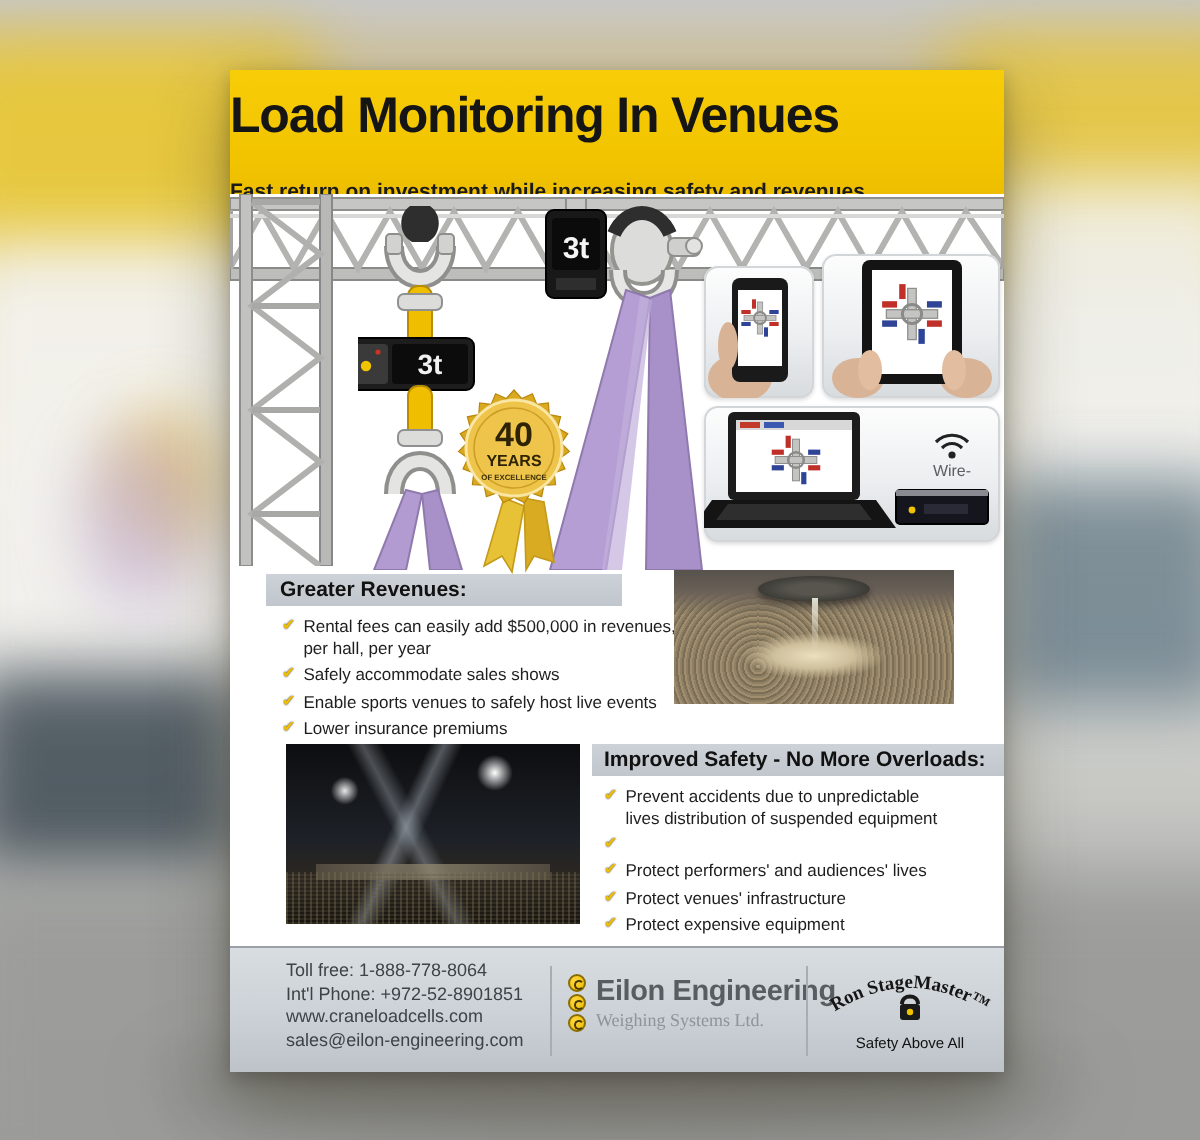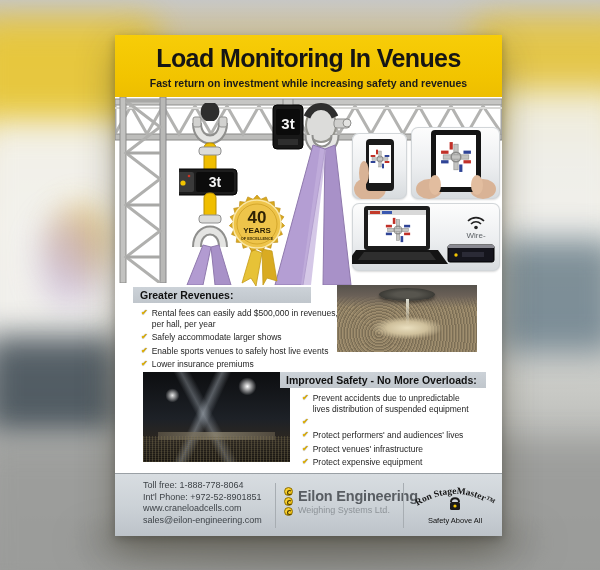--- a/index.html
+++ b/index.html
@@ -18,24 +18,24 @@
   .blob.gold-left    { left:55px;  top:205px; width:55px;  height:70px;  background:#e0b43a; opacity:.6; border-radius:50%; }
   .blob.dark-left    { left:-15px; top:335px; width:135px; height:100px; background:#35424c; opacity:.8; border-radius:10px; }
   .blob.teal-right   { left:498px; top:238px; width:120px; height:115px; background:#5d7482; opacity:.75; border-radius:10px; }
   .blob.gray-bottom  { left:-20px; top:440px; width:660px; height:160px; background:#9b9c9a; opacity:.9; }
   .blob.shadow-under { left:80px;  top:520px; width:460px; height:45px;  background:#6d6d68; opacity:.55; border-radius:50%; }
 
   
   .flyer { position:absolute; left:115px; top:35px; width:387px; height:501px; background:#ffffff;
     box-shadow:0 14px 34px rgba(60,55,35,.42), 0 3px 9px rgba(0,0,0,.25); }
 
-  .flyer-header { position:absolute; left:0; top:0; width:387px; height:77px; text-align:center;
+  .flyer-header { position:absolute; left:0; top:0; width:387px; height:77px; 
     background:linear-gradient(180deg,#f7cd08 0%,#f2c400 55%,#e9ba00 100%); }
   .flyer-title { padding-top:9px; font-size:25px; font-weight:bold; letter-spacing:-.6px; color:#151515; }
-  .flyer-subtitle { margin-top:4px; font-size:10.5px; font-weight:bold; color:#1a1a1a; }
+  .flyer-subtitle { margin-top:17px; font-size:10.5px; font-weight:bold; color:#1a1a1a; }
 
   
   .hero { position:absolute; left:0; top:62px; width:387px; height:188px; background:#fff; overflow:visible; }
   .hero svg { display:block; }
   .truss-h    { position:absolute; left:0; top:0; }
   .truss-tower{ position:absolute; left:2px; top:0; }
   .assembly1  { position:absolute; left:64px;  top:6px; }
   .assembly2  { position:absolute; left:156px; top:2px; }
   .badge      { position:absolute; left:110px; top:96px; }
 
@@ -50,21 +50,21 @@
     font-size:8px; color:#5a5f63; }
 
   
   .section { position:absolute; left:0; width:349px; }
   .revenues { top:250px; height:84px; }
   .safety   { top:335px; height:100px; }
 
   .bar { position:absolute; height:16px; background:linear-gradient(180deg,#ccd2d8,#c0c6cc);
     display:flex; align-items:center; font-size:10.5px; font-weight:bold; color:#111; }
   .rev-bar    { left:18px;  top:2px; width:178px; padding-left:7px; }
-  .safety-bar { left:165px; top:2px; width:206px; padding-left:6px; }
+  .safety-bar { left:181px; top:2px; width:206px; padding-left:6px; }
 
   .bullets { position:absolute; }
   .rev-bullets    { left:26px;  top:23px; width:200px; }
   .safety-bullets { left:187px; top:23px; width:198px; }
   .bullet { display:flex; gap:4px; margin-bottom:3px; }
   .check { flex:0 0 auto; font-size:8px; line-height:10px; color:#f2be00;
     text-shadow:0 0 1px #1a1a1a; }
   .bullet-text { font-size:8.5px; line-height:10.5px; color:#1e1e1e; }
 
   
@@ -98,21 +98,21 @@
   .contact { position:absolute; left:28px; top:6px; font-size:9px; line-height:11.5px; color:#3e4348; }
   .v-div { position:absolute; top:9px; width:1px; height:45px; background:#a7adb2; }
   .div1 { left:160px; } .div2 { left:288px; }
   .eilon { position:absolute; left:169px; top:13px; display:flex; gap:5px; align-items:center; }
   .coins { display:flex; flex-direction:column; gap:1px; }
   .coin { width:9px; height:9px; border-radius:50%; background:radial-gradient(circle at 35% 35%, #ffd83d, #edb900);
     border:1px solid #8a6d00; position:relative; }
   .coin::after { content:""; position:absolute; left:2px; top:2px; width:3px; height:3px;
     border:1px solid #4a3a00; border-right-color:transparent; border-radius:50%; }
   .eilon-name { font-size:14.5px; font-weight:bold; color:#585d62; letter-spacing:-.2px; }
-  .eilon-tagline { font-size:9px; color:#8d9398; margin-top:1px; }
+  .eilon-tagline { font-size:9px; color:#8d9398; margin-top:1px;font-family:Liberation Serif, serif; }
   .stagemaster { position:absolute; left:294px; top:6px; width:92px; text-align:center; }
   .sm-tagline { font-size:7.5px; font-weight:normal; color:#111; margin-top:-2px; }
 </style>
 </head>
 <body>
 
 <div class="backdrop">
   <div class="blob yellow-left"></div>
   <div class="blob yellow-right"></div>
   <div class="blob white-left"></div>
@@ -276,21 +276,21 @@
           <span class="check">✔</span>
           <span class="bullet-text">
             <div>Rental fees can easily add $500,000 in revenues,</div>
             <div>per hall, per year</div>
           </span>
         </div>
 
         <div class="bullet">
           <span class="check">✔</span>
           <span class="bullet-text">
-            <div>Safely accommodate larger shows</div>
+            <div>Safely accommodate sales shows</div>
           </span>
         </div>
 
         <div class="bullet">
           <span class="check">✔</span>
           <span class="bullet-text">
             <div>Enable sports venues to safely host live events</div>
           </span>
         </div>
 

